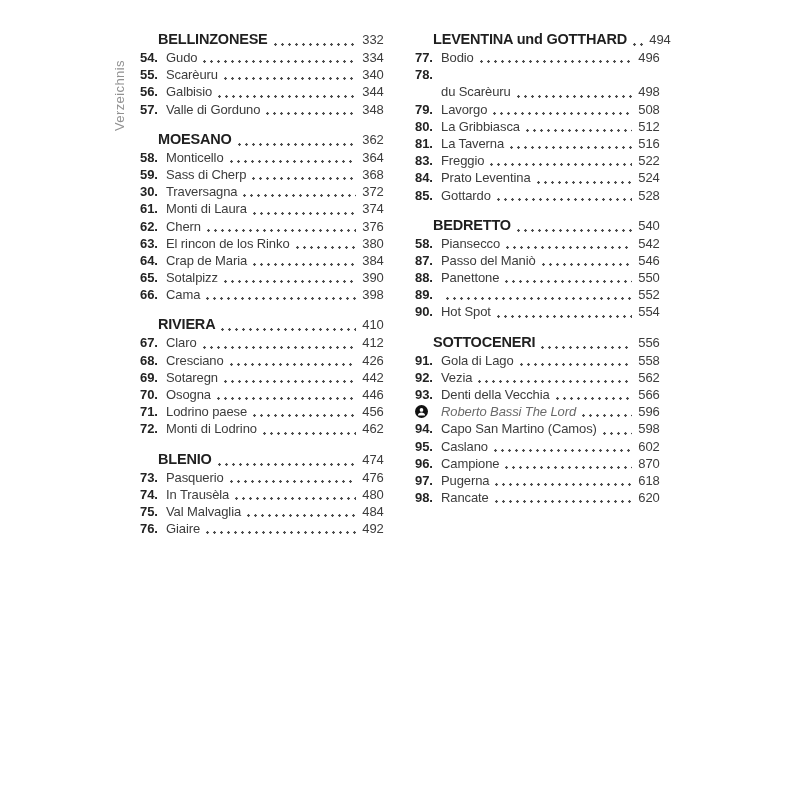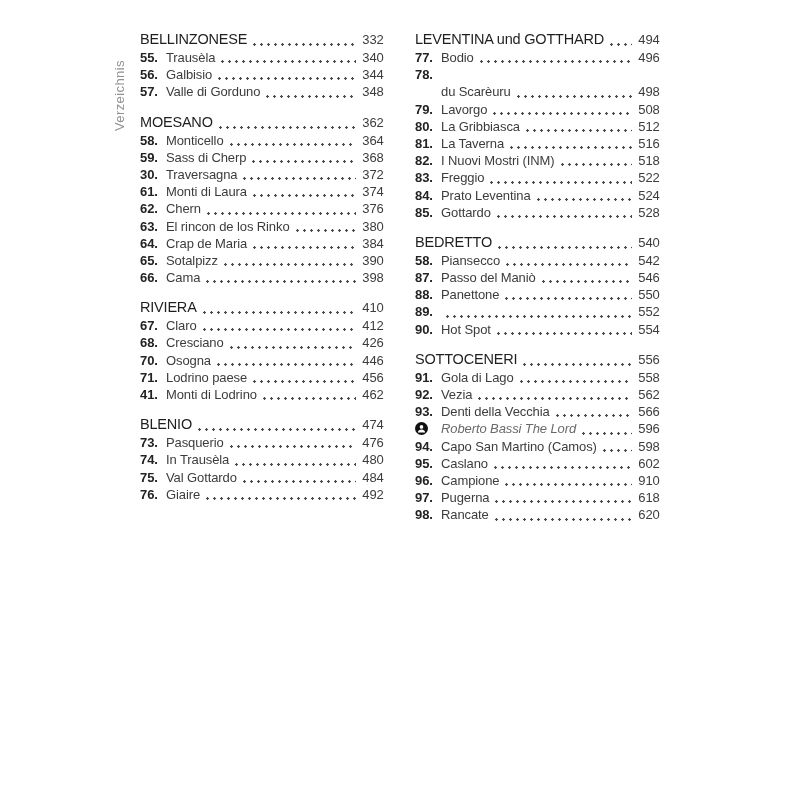--- a/index.html
+++ b/index.html
@@ -39,24 +39,25 @@
     display:flex;
     align-items:baseline;
     height:17.2px;
     font-size:13px;
     letter-spacing:-0.1px;
     line-height:17px;
     white-space:nowrap;
   }
   .row.header-row{height:18px;}
   .header-row .title{
-    font-weight:400;
+    font-weight:700;
     font-size:14.5px;
     letter-spacing:-0.2px;
     color:var(--heading);
+    margin-left:18px;
   }
   .num{
     flex:0 0 26px;
     font-weight:700;
     color:var(--num);
   }
   .title{flex:0 0 auto;color:var(--text);padding-right:1px;}
   .title.italic{font-style:italic;color:var(--muted);text-align:right;}
   .dots{
     flex:1 1 auto;
@@ -89,22 +90,28 @@
 <div class="page">
   <div class="side-label">Verzeichnis</div>
   <div class="col col-left">
       <div class="toc-section">
         <div class="row header-row">
           <span class="title">BELLINZONESE</span>
           <span class="dots"></span>
           <span class="pagenum">332</span>
         </div>
         <div class="row">
+          <span class="num">54.</span>
+          <span class="title">Gudo</span>
+          <span class="dots"></span>
+          <span class="pagenum">334</span>
+        </div>
+        <div class="row">
           <span class="num">55.</span>
-          <span class="title">Trausèla</span>
+          <span class="title">Scarèuru</span>
           <span class="dots"></span>
           <span class="pagenum">340</span>
         </div>
         <div class="row">
           <span class="num">56.</span>
           <span class="title">Galbisio</span>
           <span class="dots"></span>
           <span class="pagenum">344</span>
         </div>
         <div class="row">
@@ -187,33 +194,39 @@
           <span class="dots"></span>
           <span class="pagenum">412</span>
         </div>
         <div class="row">
           <span class="num">68.</span>
           <span class="title">Cresciano</span>
           <span class="dots"></span>
           <span class="pagenum">426</span>
         </div>
         <div class="row">
+          <span class="num">69.</span>
+          <span class="title">Sotaregn</span>
+          <span class="dots"></span>
+          <span class="pagenum">442</span>
+        </div>
+        <div class="row">
           <span class="num">70.</span>
           <span class="title">Osogna</span>
           <span class="dots"></span>
           <span class="pagenum">446</span>
         </div>
         <div class="row">
           <span class="num">71.</span>
           <span class="title">Lodrino paese</span>
           <span class="dots"></span>
           <span class="pagenum">456</span>
         </div>
         <div class="row">
-          <span class="num">41.</span>
+          <span class="num">72.</span>
           <span class="title">Monti di Lodrino</span>
           <span class="dots"></span>
           <span class="pagenum">462</span>
         </div>
       </div>
       <div class="toc-section">
         <div class="row header-row">
           <span class="title">BLENIO</span>
           <span class="dots"></span>
           <span class="pagenum">474</span>
@@ -225,21 +238,21 @@
           <span class="pagenum">476</span>
         </div>
         <div class="row">
           <span class="num">74.</span>
           <span class="title">In Trausèla</span>
           <span class="dots"></span>
           <span class="pagenum">480</span>
         </div>
         <div class="row">
           <span class="num">75.</span>
-          <span class="title">Val Gottardo</span>
+          <span class="title">Val Malvaglia</span>
           <span class="dots"></span>
           <span class="pagenum">484</span>
         </div>
         <div class="row">
           <span class="num">76.</span>
           <span class="title">Giaire</span>
           <span class="dots"></span>
           <span class="pagenum">492</span>
         </div>
       </div>
@@ -276,26 +289,20 @@
           <span class="num">80.</span>
           <span class="title">La Gribbiasca</span>
           <span class="dots"></span>
           <span class="pagenum">512</span>
         </div>
         <div class="row">
           <span class="num">81.</span>
           <span class="title">La Taverna</span>
           <span class="dots"></span>
           <span class="pagenum">516</span>
-        </div>
-        <div class="row">
-          <span class="num">82.</span>
-          <span class="title">I Nuovi Mostri (INM)</span>
-          <span class="dots"></span>
-          <span class="pagenum">518</span>
         </div>
         <div class="row">
           <span class="num">83.</span>
           <span class="title">Freggio</span>
           <span class="dots"></span>
           <span class="pagenum">522</span>
         </div>
         <div class="row">
           <span class="num">84.</span>
           <span class="title">Prato Leventina</span>
@@ -390,21 +397,21 @@
         <div class="row">
           <span class="num">95.</span>
           <span class="title">Caslano</span>
           <span class="dots"></span>
           <span class="pagenum">602</span>
         </div>
         <div class="row">
           <span class="num">96.</span>
           <span class="title">Campione</span>
           <span class="dots"></span>
-          <span class="pagenum">910</span>
+          <span class="pagenum">870</span>
         </div>
         <div class="row">
           <span class="num">97.</span>
           <span class="title">Pugerna</span>
           <span class="dots"></span>
           <span class="pagenum">618</span>
         </div>
         <div class="row">
           <span class="num">98.</span>
           <span class="title">Rancate</span>

